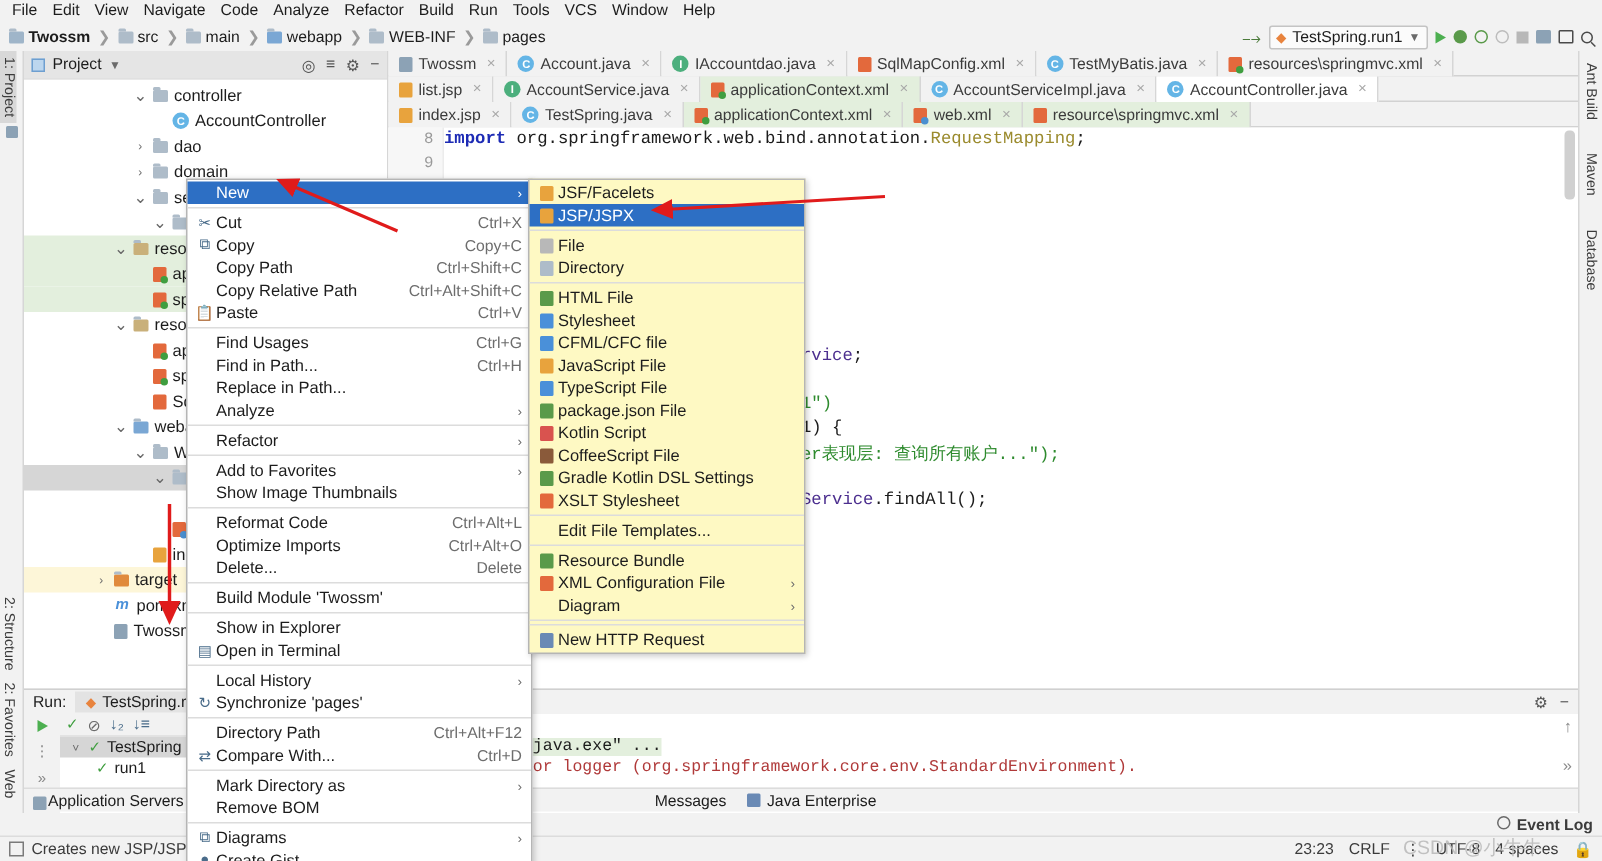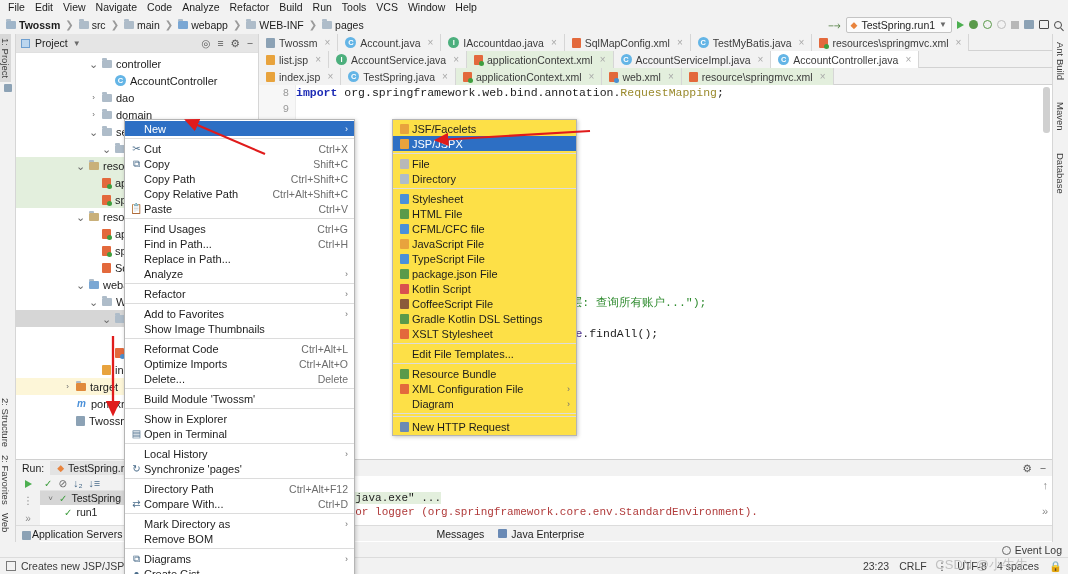--- a/index.html
+++ b/index.html
@@ -127,23 +127,23 @@
   .cmi.sel{ background:#2d6fc4; color:#fff;}
   .cmi .cico{ width:15px;flex:none;display:flex;align-items:center;justify-content:center;font-size:10px;color:#4a6c8a;}
   .cmi .lbl{ flex:1;}
   .cmi .acc{ color:#6d6d6d; font-size:10.5px; padding-left:14px;}
   .cmi .chev{ color:#6d6d6d; font-size:9px; padding-left:8px;}
   .cmi.sel .chev{ color:#fff;}
   .csep{ height:1px;background:#dcdcdc;margin:2px 0;}
 
   
   .submenu{
-    position:absolute;left:352px;top:119px;width:185px;background:#fde047;
+    position:absolute;left:352px;top:119px;width:185px;background:#fef9c3;
     border:1px solid #b5b5b5;box-shadow:1px 1px 4px rgba(0,0,0,.22);
-    font-size:11px; padding:1px 0; z-index:50;margin-left:40px;
+    font-size:11px; padding:1px 0; z-index:50;
   }
   .smi{ display:flex;align-items:center;height:15px;padding:0 6px 0 4px;white-space:nowrap;}
   .smi.sel{ background:#2d6fc4;color:#fff;}
   .smi .sico{width:15px;flex:none;display:flex;align-items:center;justify-content:center;}
   .smi .lbl{flex:1;}
   .smi .acc{color:#6d6d6d;font-size:10.5px;padding-left:10px;}
   .smi .chev{color:#6d6d6d;font-size:9px;padding-left:8px;}
   .sq9{width:9px;height:10px;border-radius:1px;display:block;}
 
   
@@ -168,21 +168,21 @@
   .run-foot{
     position:absolute;left:0;bottom:16px;right:0;height:16px;background:#f2f2f2;
     display:flex;align-items:center;gap:14px;padding:0 6px;font-size:10.5px;border-top:1px solid #dcdcdc;
   }
   .statusbar{
     position:absolute;left:0;bottom:0;width:1068px;height:17px;background:#f2f2f2;
     display:flex;align-items:center;padding:0 6px;font-size:10.5px;color:#3b3b3b;
     border-top:1px solid #dcdcdc;
   }
   .statusbar .right{margin-left:auto;display:flex;gap:10px;align-items:center;}
-  .eventlog{position:absolute;right:6px;bottom:18px;font-size:10.5px;color:#3b3b3b;display:flex;align-items:center;gap:4px;}
+  .eventlog{position:absolute;right:6px;bottom:18px;font-size:10.5px;color:#3b3b3b;display:flex;gap:4px;font-weight:bold;}
 
   .rightbar{
     position:absolute;right:0;top:34px;width:16px;height:508px;background:#f2f2f2;
     border-left:1px solid #d6d6d6;display:flex;flex-direction:column;align-items:center;padding-top:4px;gap:14px;
   }
 
   
   .arrow{position:absolute;z-index:90;pointer-events:none;}
   .wm{position:absolute;right:40px;bottom:0px;color:#b9b9b9;font-size:13px;z-index:95;opacity:.85;}
   .scrollbar{position:absolute;right:2px;top:2px;width:7px;height:46px;background:#d0d0d0;border-radius:3px;}
@@ -512,21 +512,21 @@
       </div>
       <div class="csep"></div>
       <div class="cmi">
         <span class="cico">✂</span>
         <span class="lbl">Cut</span>
         <span class="acc">Ctrl+X</span>
       </div>
       <div class="cmi">
         <span class="cico">⧉</span>
         <span class="lbl">Copy</span>
-        <span class="acc">Shift+C</span>
+        <span class="acc">Copy+C</span>
       </div>
       <div class="cmi">
         <span class="cico"></span>
         <span class="lbl">Copy Path</span>
         <span class="acc">Ctrl+Shift+C</span>
       </div>
       <div class="cmi">
         <span class="cico"></span>
         <span class="lbl">Copy Relative Path</span>
         <span class="acc">Ctrl+Alt+Shift+C</span>
@@ -667,29 +667,29 @@
       </div>
       <div class="smi">
         <span class="sico">
           <span class="sq9" style="background: rgb(174, 188, 201); border-radius: 1px;"></span>
         </span>
         <span class="lbl">Directory</span>
       </div>
       <div class="csep"></div>
       <div class="smi">
         <span class="sico">
+          <span class="sq9" style="background: rgb(90, 154, 74); border-radius: 1px;"></span>
+        </span>
+        <span class="lbl">HTML File</span>
+      </div>
+      <div class="smi">
+        <span class="sico">
           <span class="sq9" style="background: rgb(74, 144, 217); border-radius: 1px;"></span>
         </span>
         <span class="lbl">Stylesheet</span>
-      </div>
-      <div class="smi">
-        <span class="sico">
-          <span class="sq9" style="background: rgb(90, 154, 74); border-radius: 1px;"></span>
-        </span>
-        <span class="lbl">HTML File</span>
       </div>
       <div class="smi">
         <span class="sico">
           <span class="sq9" style="background: rgb(74, 144, 217); border-radius: 1px;"></span>
         </span>
         <span class="lbl">CFML/CFC file</span>
       </div>
       <div class="smi">
         <span class="sico">
           <span class="sq9" style="background: rgb(232, 163, 61); border-radius: 1px;"></span>

